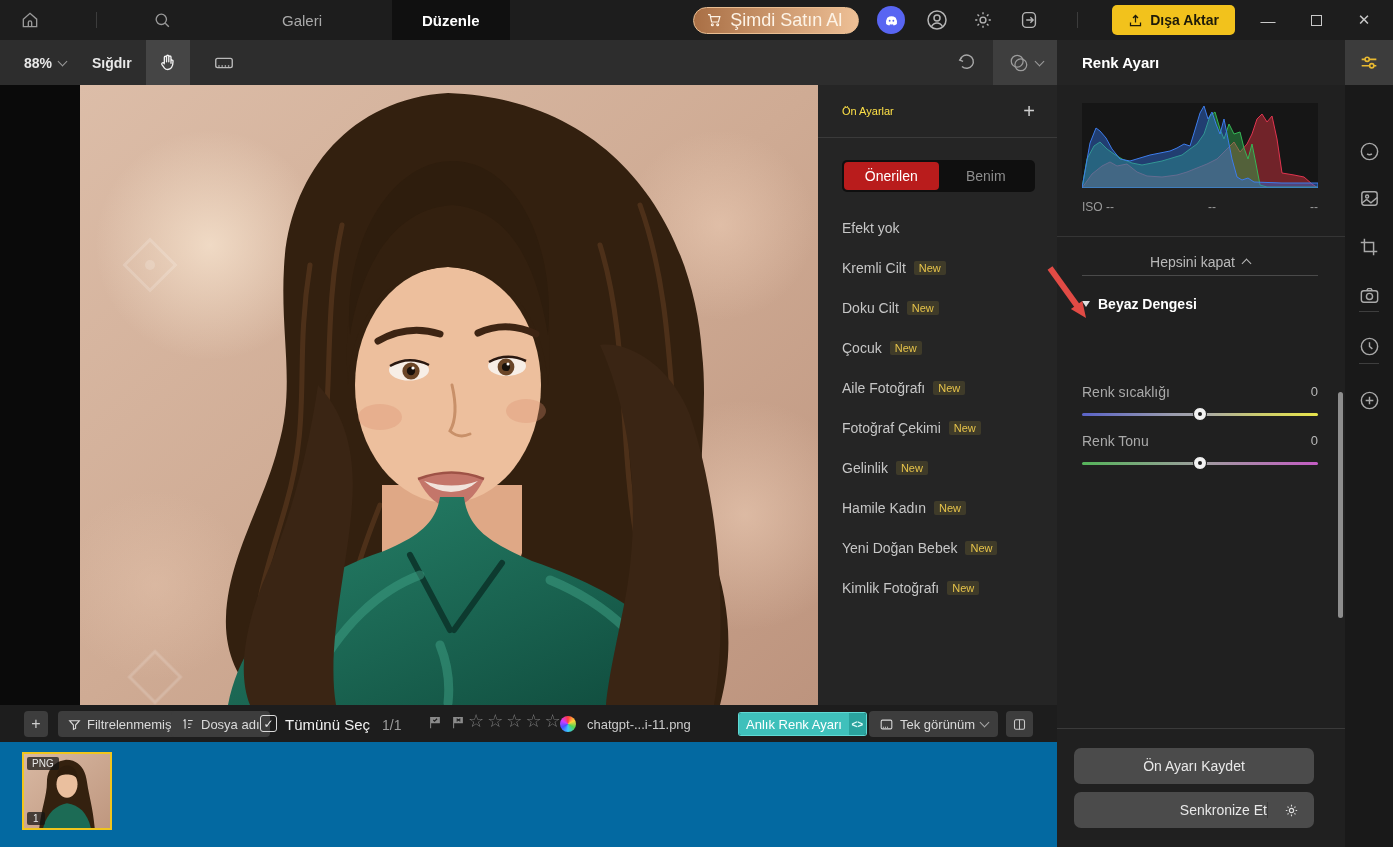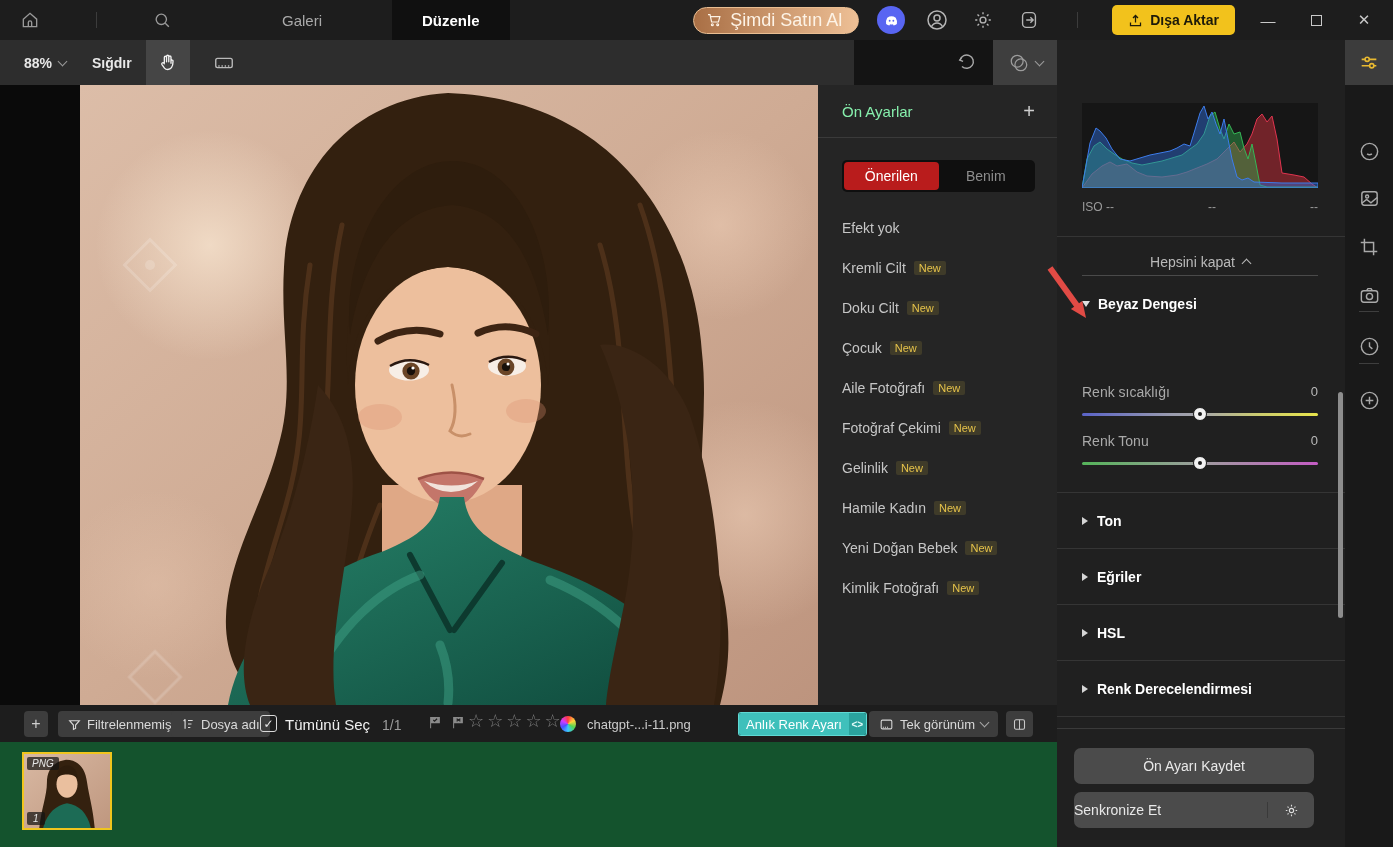--- a/index.html
+++ b/index.html
@@ -23,42 +23,42 @@
               border-radius:14px; background:linear-gradient(90deg,#a96f45,#eec096);
               border:1px solid #e9bd91; color:#fdf3e6; font-size:18px; }
   .round-ico { width:28px; height:28px; border-radius:50%; display:flex; align-items:center; justify-content:center; color:#b5b5b5; }
   .discord { background:#5865f2; color:#fff; }
   .export-btn { display:flex; align-items:center; gap:7px; height:30px; padding:0 16px;
                 background:#f2c21c; border-radius:5px; color:#1d1a09; font-size:14px; font-weight:bold; }
   .win-ctl { color:#c9c9c9; font-size:15px; width:30px; text-align:center; }
   .win-box { width:11px; height:11px; border:1.4px solid #c9c9c9; display:inline-block; }
 
   
-  .toolbar { position:absolute; left:0; top:40px; width:854px; height:45px; background:#2d2d2d;
+  .toolbar { position:absolute; left:0; top:40px; width:1057px; height:45px; background:#2d2d2d;
              display:flex; align-items:center; color:#dddddd; }
   .zoom-ctl { margin-left:24px; display:flex; align-items:center; gap:7px; font-size:14px; font-weight:bold; color:#e8e8e8; }
   .fit-label { margin-left:26px; font-size:14px; font-weight:bold; color:#e8e8e8; }
   .hand-btn { margin-left:14px; width:44px; height:45px; background:#454545; display:flex; align-items:center; justify-content:center; color:#f2f2f2; }
   .film-btn { margin-left:14px; width:40px; height:45px; display:flex; align-items:center; justify-content:center; color:#b9b9b9; }
   .undo-btn { position:absolute; left:944px; top:0; width:44px; height:45px; display:flex; align-items:center; justify-content:center; color:#a8a8a8; }
   .compare-btn { position:absolute; left:993px; top:0; width:64px; height:45px; background:#3e3e3e;
                  display:flex; align-items:center; justify-content:center; gap:6px; color:#9c9c9c; }
   .chev { width:7px; height:7px; border-right:1.6px solid currentColor; border-bottom:1.6px solid currentColor;
           transform:rotate(45deg); display:inline-block; margin-top:-3px; }
   .chev-up { transform:rotate(-135deg); margin-top:4px; }
 
   
   .canvas { position:absolute; left:0; top:85px; width:818px; height:620px; background:#0a0a0a; }
   .photo  { position:absolute; left:80px; top:0; width:738px; height:620px; }
 
   
   .presets { position:absolute; left:818px; top:85px; width:239px; height:620px; background:#252525; }
   .presets-header { height:53px; display:flex; align-items:center; padding:0 22px 0 24px;
                     border-bottom:1px solid #3a3a3a; color:#fff; }
-  .presets-title { font-size:15px; color:#86efac; }
+  .presets-title { font-size:11px; color:#fde047; }
   .presets-add { margin-left:auto; color:#cfcfcf; font-size:20px; line-height:1; }
   .seg-tabs { position:absolute; left:24px; top:75px; width:193px; height:32px; background:#0f0f0f;
               border-radius:5px; display:flex; padding:2px; }
   .seg-tab { flex:1; display:flex; align-items:center; justify-content:center; font-size:14px;
              color:#8d8d8d; border-radius:4px; }
   .seg-tab.selected { background:#b91c1c; color:#ffffff; }
   .preset-list { position:absolute; left:0; top:123px; width:239px; }
   .preset-item { height:40px; display:flex; align-items:center; padding-left:24px; font-size:14px; color:#c6c6c6; }
   .new-badge { margin-left:8px; font-size:11px; color:#e6c34a; background:rgba(230,195,74,.14);
                padding:1px 5px; border-radius:2px; }
@@ -93,21 +93,21 @@
   .knob { position:absolute; left:111px; top:-6px; width:14px; height:14px; border-radius:50%;
           background:#f2f2f2; border:1px solid #1a1a1a; }
   .knob::after { content:""; position:absolute; left:4px; top:4px; width:4px; height:4px; border-radius:50%; background:#1a1a1a; }
   .sections { position:absolute; left:0; top:452px; width:288px; border-top:1px solid #353535; }
   .section-row { height:56px; display:flex; align-items:center; gap:9px; padding-left:25px;
                  border-bottom:1px solid #353535; color:#ffffff; font-size:14px; font-weight:bold; }
   .rp-footer-div { position:absolute; left:0; top:688px; width:288px; height:1px; background:#3a3a3a; }
   .rp-btn { position:absolute; left:17px; width:240px; height:36px; background:#4b4b4b; border-radius:7px;
             color:#e8e8e8; font-size:14px; display:flex; align-items:center; justify-content:center; }
   .sync-split { display:flex; padding:0; overflow:hidden; }
-  .sync-main { flex:1; display:flex; align-items:center; justify-content:flex-start; border-right:1px solid #3a3a3a; }
+  .sync-main { flex:1; display:flex; align-items:center; justify-content:flex-end; border-right:1px solid #3a3a3a; }
   .sync-gear { width:46px; display:flex; align-items:center; justify-content:center; color:#dcdcdc; }
   .rp-scroll { position:absolute; left:281px; top:352px; width:5px; height:226px; background:#8d8d8d; border-radius:3px; }
 
   
   .iconstrip { position:absolute; left:1345px; top:40px; width:48px; height:807px; background:#191919; }
   .strip-active { position:absolute; left:0; top:0; width:48px; height:45px; background:#3c3c3c;
                   display:flex; align-items:center; justify-content:center; color:#e8b931; }
   .strip-ico { position:absolute; left:0; width:48px; height:40px; display:flex; align-items:center;
                justify-content:center; color:#a9a9a9; }
   .strip-div { position:absolute; left:14px; width:20px; height:1px; background:#3e3e3e; }
@@ -129,21 +129,21 @@
   .bb-badge { position:absolute; left:739px; top:8px; height:22px; display:flex; align-items:center;
               border-radius:2px; overflow:hidden; box-shadow:0 0 0 1px #5fd9d4; }
   .bb-badge-txt { background:#3fc0bb; color:#ffffff; font-size:13px; padding:0 7px; height:22px; display:flex; align-items:center; }
   .bb-badge-ico { background:#2aa39e; color:#e3fbfa; font-size:10px; font-weight:bold; width:17px; height:22px;
                   display:flex; align-items:center; justify-content:center; }
   .bb-view { left:869px; }
   .bb-split { position:absolute; left:1006px; top:6px; width:27px; height:26px; background:#3d3d3d;
               border-radius:4px; display:flex; align-items:center; justify-content:center; color:#c9c9c9; }
 
   
-  .filmstrip { position:absolute; left:0; top:742px; width:1057px; height:105px; background:#14532d;font-style:italic; }
+  .filmstrip { position:absolute; left:0; top:742px; width:1057px; height:105px; background:#0369a1; }
   .thumb { position:absolute; left:22px; top:10px; width:90px; height:78px; border:2px solid #f0c51d;
            background:#2a2118; overflow:hidden; }
   .thumb svg { width:100%; height:100%; }
   .thumb-fmt { position:absolute; left:3px; top:3px; background:rgba(20,20,20,.72); color:#e8e8e8;
                font-size:10px; padding:1px 5px; border-radius:2px; }
   .thumb-idx { position:absolute; left:3px; bottom:3px; background:rgba(20,20,20,.72); color:#e8e8e8;
                font-size:10px; padding:1px 6px; border-radius:2px; }
 
   
   .annot-arrow { position:absolute; left:1042px; top:264px; pointer-events:none; }
@@ -393,20 +393,21 @@
           <span class="new-badge">New</span>
         </div>
         <div class="preset-item">
           <span>Kimlik Fotoğrafı</span>
           <span class="new-badge">New</span>
         </div>
       </div>
   </div>
 
   <div class="rightpanel">
+    <div class="rp-header">Renk Ayarı</div>
 
     <svg class="hist" viewBox="0 0 236 85" preserveAspectRatio="none">
       <polygon points="0,85 10,71 20,63 28,59 35,63 45,61 55,69 65,73 80,74 95,72 105,69 115,65 125,61 135,56 145,46 152,39 158,49 165,41 170,31 175,16 180,11 185,19 190,13 195,36 200,70 212,72 222,74 230,81 236,85" fill="#e03440" fill-opacity=".45" stroke="#e0344f" stroke-width="1"></polygon>
       <polygon points="0,85 5,56 12,43 18,39 25,46 32,51 40,56 50,60 60,62 70,60 80,58 90,55 100,52 108,46 115,41 122,31 128,13 133,9 138,26 142,36 147,21 152,31 158,29 162,45 166,56 170,41 174,61 178,82 185,84 236,84 236,85" fill="#2fae4f" fill-opacity=".45" stroke="#35b656" stroke-width="1"></polygon>
       <polygon points="0,85 8,40 14,25 18,28 24,35 30,46 38,56 48,58 58,55 68,52 78,50 88,48 95,45 102,41 108,43 112,30 118,10 122,3 126,16 130,9 134,21 138,31 142,16 146,36 150,56 155,74 160,77 166,75 172,79 200,80 236,80 236,85" fill="#2f6fe0" fill-opacity=".45" stroke="#3d7ceb" stroke-width="1"></polygon>
     </svg>
 
     <div class="exif-row">
       <span>ISO --</span>
       <span>--</span>
@@ -439,38 +440,20 @@
     <div class="slider-row" style="top:393px">
       <div class="slider-head">
         <span>Renk Tonu</span>
         <span class="slider-val">0</span>
       </div>
       <div class="slider-track track-tint">
           <div class="knob"></div>
         </div>
     </div>
 
-    <div class="sections" id="sections">
-        <div class="section-row">
-          <span class="tri-right"></span>
-          <span>Ton</span>
-        </div>
-        <div class="section-row">
-          <span class="tri-right"></span>
-          <span>Eğriler</span>
-        </div>
-        <div class="section-row">
-          <span class="tri-right"></span>
-          <span>HSL</span>
-        </div>
-        <div class="section-row">
-          <span class="tri-right"></span>
-          <span>Renk Derecelendirmesi</span>
-        </div>
-      </div>
 
     <div class="rp-footer-div"></div>
 
     <div class="rp-btn" style="top:708px">
       <span>Ön Ayarı Kaydet</span>
     </div>
     <div class="rp-btn sync-split" style="top:752px">
       <div class="sync-main">
         <span>Senkronize Et</span>
       </div>

